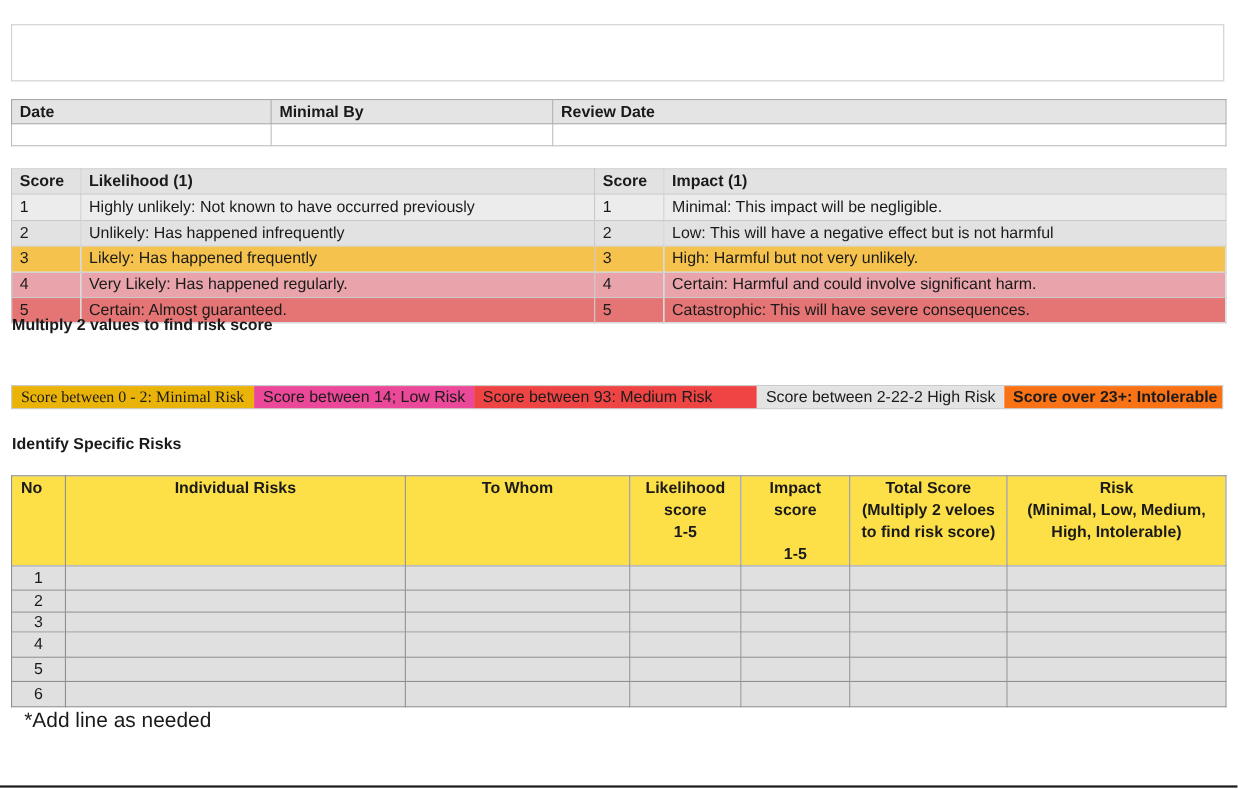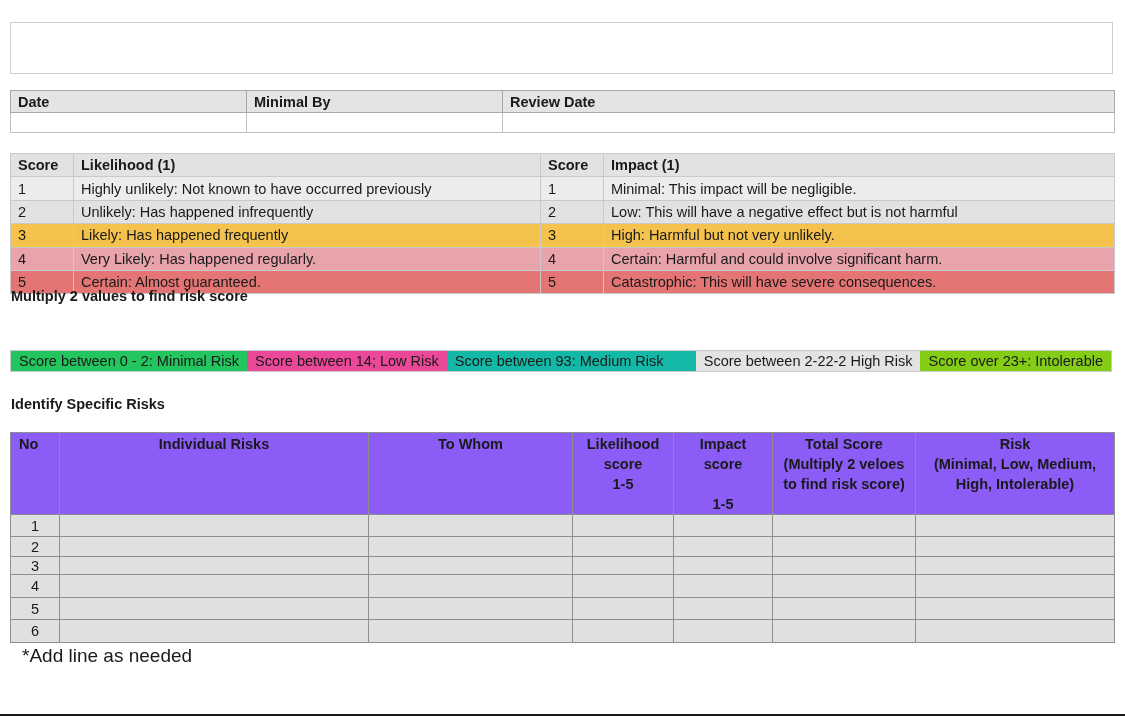--- a/index.html
+++ b/index.html
@@ -32,21 +32,21 @@
   .note { left:11px; top:288px; font-weight:bold; font-size:14.5px; }
 
   
   .legend { left:10px; top:350px; width:1102px; display:flex; height:22px; border:1px solid #c9c9c9; box-sizing:border-box; }
   .legend div { box-sizing:border-box; padding:0 8px; line-height:20px; white-space:nowrap; font-size:14.5px; }
 
   .section { left:11px; top:396px; font-weight:bold; font-size:14.5px; }
 
   
   .risks { left:10px; top:432px; width:1104px; }
-  .risks th { background:#8b5cf6; font-weight:bold; border:1px solid #8f8f8f; vertical-align:top; text-align:center; height:63px; padding-top:1px; line-height:20px; white-space:normal; font-size:14.5px; }
+  .risks th { background:#fde047; font-weight:bold; border:1px solid #8f8f8f; vertical-align:top; text-align:center; height:63px; padding-top:1px; line-height:20px; white-space:normal; font-size:14.5px; }
   .risks th.no { text-align:left; padding-left:8px; }
   .risks td { background:#e0e0e0; border:1px solid #8f8f8f; border-top:1px solid #a3a3a3; }
   .risks td.no { text-align:center; font-size:14.5px; }
 
   .foot { left:22px; top:645px; font-size:19px; }
   .bottom-line { left:0; top:714px; width:1125px; height:2px; background:#1a1a1a; }
 </style>
 </head>
 <body>
 
@@ -115,25 +115,25 @@
     <td>Certain: Almost guaranteed.</td>
     <td>5</td>
     <td>Catastrophic: This will have severe consequences.</td>
   </tr>
 </tbody>
   </table>
 
 <div class="abs note">Multiply 2 values to find risk score</div>
 
 <div class="abs legend">
-  <div style="width:236px;background:#22c55e;">Score between 0 - 2: Minimal Risk</div>
+  <div style="width:236px;background:#eab308;font-family:Liberation Serif, serif;">Score between 0 - 2: Minimal Risk</div>
   <div style="width:209px;background:#ec4899;">Score between 14; Low Risk</div>
-  <div style="width:276px;background:#14b8a6;">Score between 93: Medium Risk</div>
+  <div style="width:276px;background:#ef4444;">Score between 93: Medium Risk</div>
   <div style="width:227px;background:#e3e3e3;">Score between 2-22-2 High Risk</div>
-  <div style="width:198px;background:#84cc16;">Score over 23+: Intolerable</div>
+  <div style="width:198px;background:#f97316;font-weight:bold;">Score over 23+: Intolerable</div>
 </div>
 
 <div class="abs section">Identify Specific Risks</div>
 
 <table class="abs risks">
   <colgroup>
     <col style="width:49px">
       <col style="width:309px">
       <col style="width:204px">
       <col style="width:101px">

